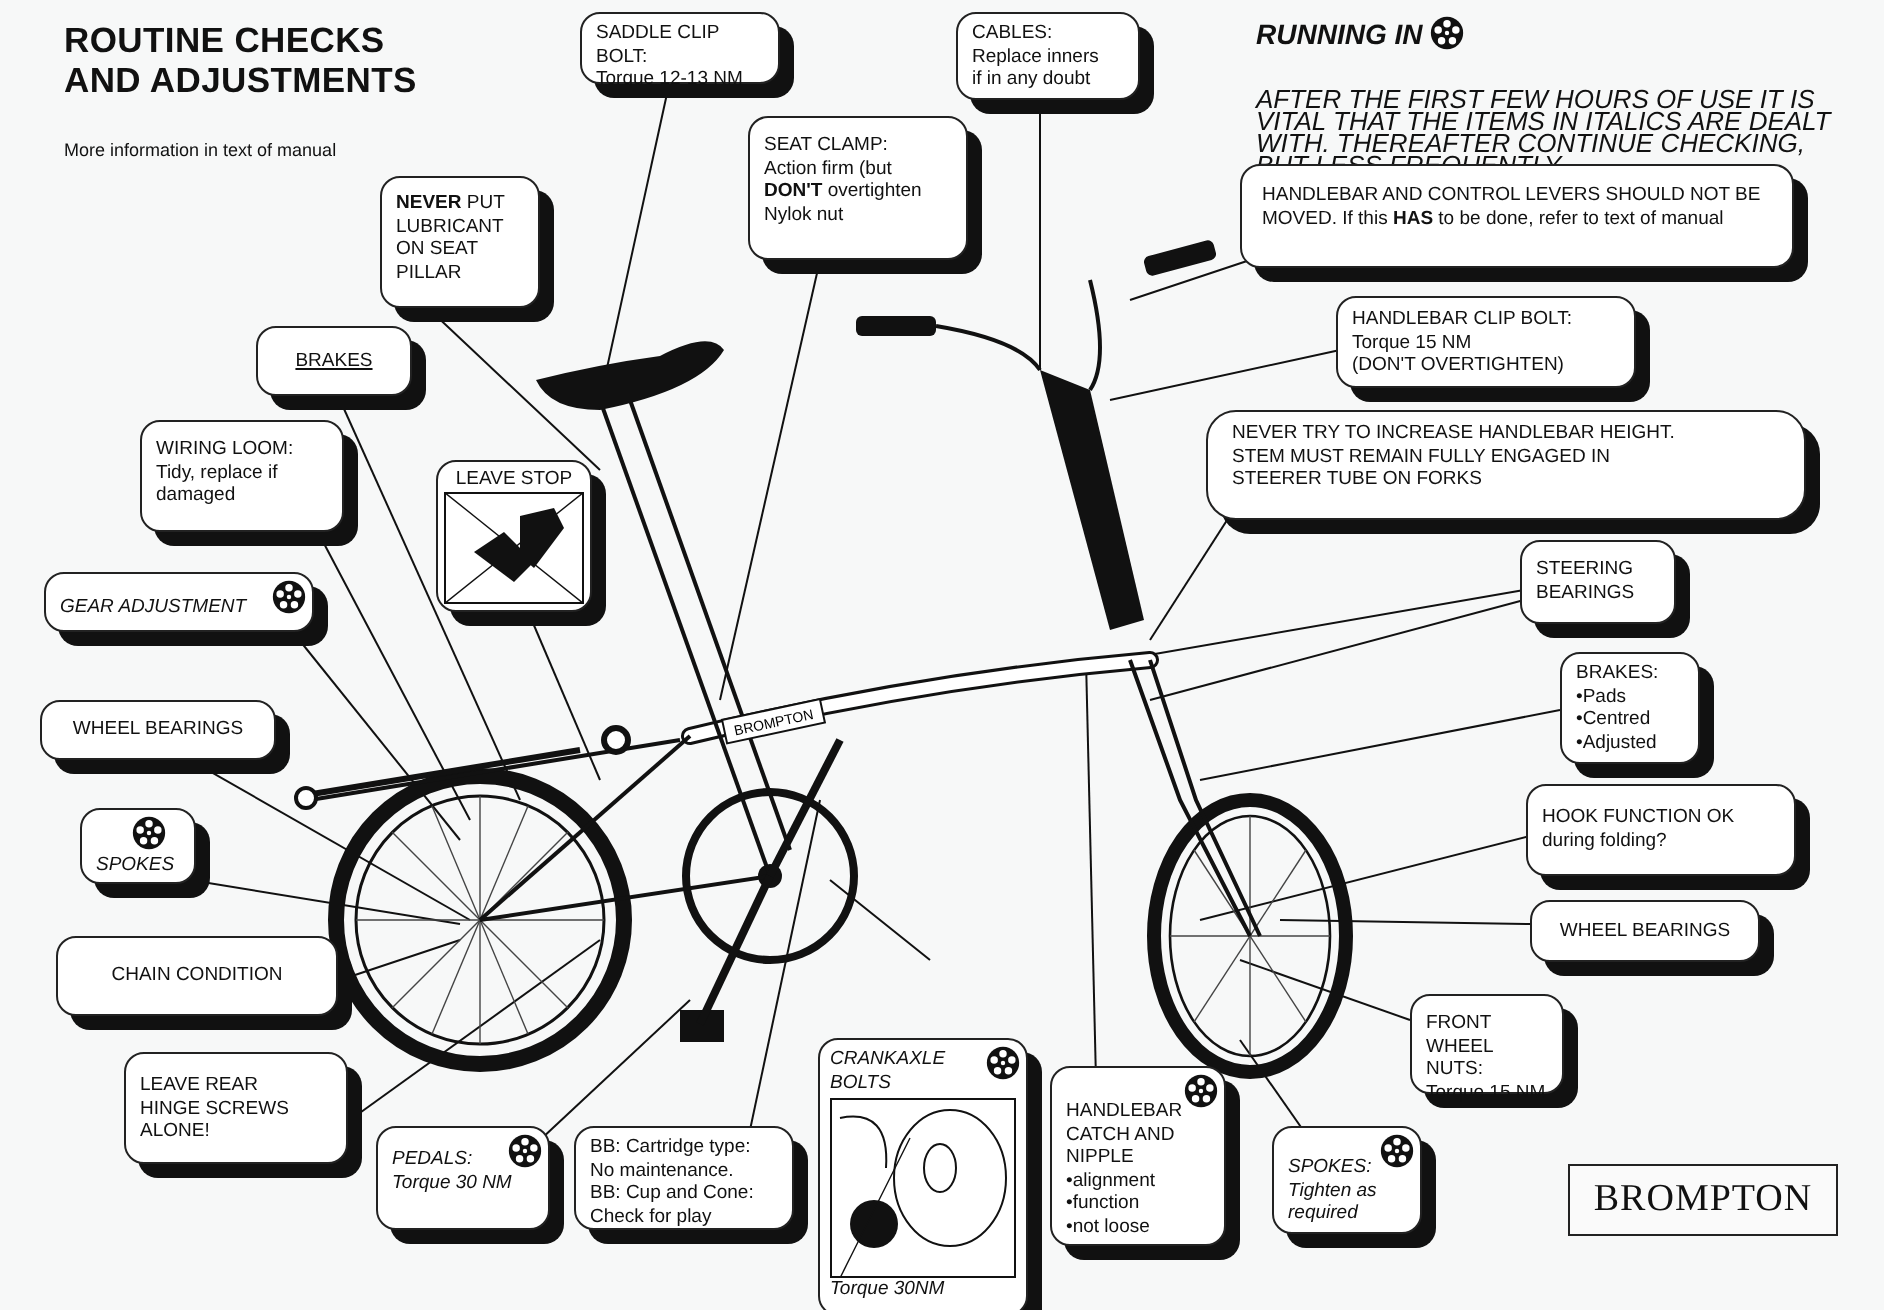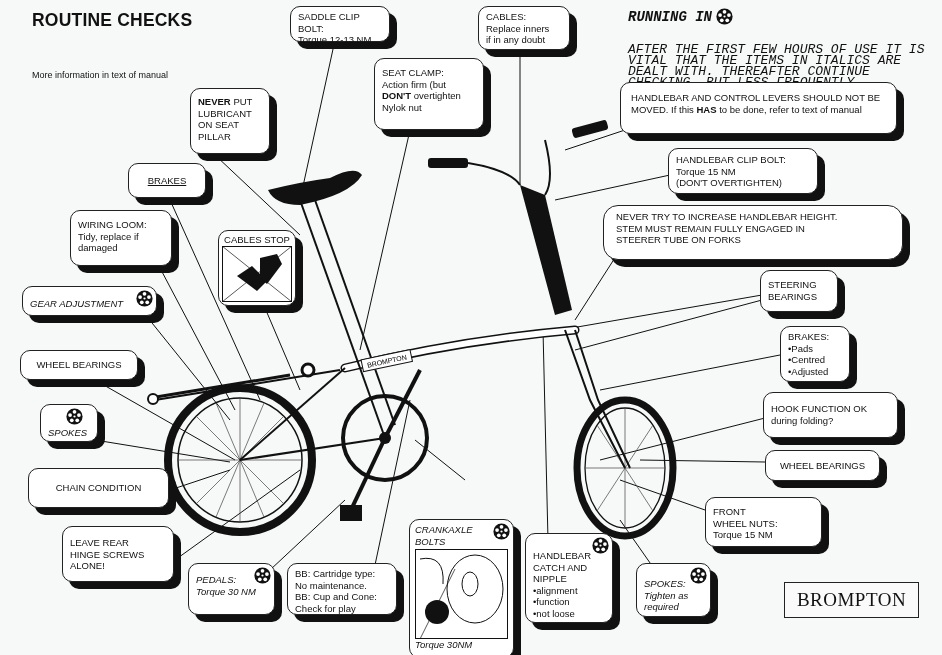--- a/index.html
+++ b/index.html
@@ -1,19 +1,19 @@
 <!DOCTYPE html>
 <html><head>
 <meta charset="utf-8">
 <style>
   html,body{margin:0;padding:0;background:#f7f8f8;}
   body{width:942px;height:655px;position:relative;overflow:hidden;font-family:"Liberation Sans",sans-serif;color:#111;}
   .title{position:absolute;left:32px;top:10px;font-weight:bold;font-size:17.5px;line-height:20px;letter-spacing:0.2px;}
   .subtitle{position:absolute;left:32px;top:70px;font-size:9px;}
-  .running{position:absolute;left:628px;top:8px;width:300px;font-family:Liberation Mono, monospace;}
+  .running{position:absolute;left:628px;top:8px;width:300px;}
   .running h2{margin:0;font-size:14px;font-style:italic;font-weight:bold;display:flex;align-items:center;gap:4px;}
   .running p{margin:19px 0 0 0;font-size:13px;font-style:italic;line-height:11px;text-transform:uppercase;}
   .box{position:absolute;background:#fff;border:1.3px solid #222;border-radius:10px;box-shadow:7px 7px 0 #111;font-size:9.5px;line-height:11.5px;padding:4px 7px;box-sizing:border-box;}
   .box .it{font-style:italic;}
   .box b{font-weight:bold;}
   .star{display:inline-block;width:17px;height:17px;}
   .box .star{position:absolute;right:3px;top:3px;}
   .brand{position:absolute;left:784px;top:582px;width:133px;height:34px;border:1.5px solid #222;font-family:"Liberation Serif",serif;font-size:19px;display:flex;align-items:center;justify-content:center;letter-spacing:0.5px;background:#fafafa;}
   svg.bike{position:absolute;left:0;top:0;}
   .center{display:flex;align-items:center;justify-content:center;}
@@ -124,20 +124,21 @@
   <line x1="385" y1="438" x2="350" y2="512" stroke="#111" stroke-width="4"></line>
   <line x1="385" y1="438" x2="420" y2="370" stroke="#111" stroke-width="4"></line>
 
   <path d="M150,398 L290,375" stroke="#111" stroke-width="3"></path>
   <circle cx="153" cy="399" r="5" fill="#fff" stroke="#111" stroke-width="2"></circle>
   <circle cx="308" cy="370" r="6" fill="#fff" stroke="#111" stroke-width="3"></circle>
 </svg>
 
 <div class="title">
   <div>ROUTINE CHECKS</div>
+  <div>AND ADJUSTMENTS</div>
 </div>
 <div class="subtitle">More information in text of manual</div>
 
 <div class="running">
   <h2>
       <span>RUNNING IN</span>
     <svg class="star">
         <use href="#star"></use>
       </svg>
     </h2>
@@ -173,21 +174,21 @@
   <span>BRAKES</span>
 </div>
 
 <div class="box" style="left:70px;top:210px;width:102px;height:56px;padding-top:8px;">
   <div>WIRING LOOM:</div>
     <div>Tidy, replace if</div>
     <div>damaged</div>
 </div>
 
 <div class="box" style="left:218px;top:230px;width:78px;height:76px;padding:3px;">
-  <div style="text-align:center;font-size:9.5px;">CABLES STOP</div>
+  <div style="text-align:center;font-size:9.5px;">LEAVE STOP</div>
   <svg width="70" height="56">
     <rect x="0.5" y="0.5" width="69" height="55" fill="none" stroke="#111"></rect>
     <line x1="0" y1="0" x2="70" y2="56" stroke="#111" stroke-width="0.7"></line>
     <line x1="0" y1="56" x2="70" y2="0" stroke="#111" stroke-width="0.7"></line>
     <path d="M15,30 L30,20 L45,35 L35,45 Z" fill="#111"></path>
     <path d="M38,12 L55,8 L60,18 L45,38 L38,32 Z" fill="#111"></path>
   </svg>
 </div>
 
 <div class="box" style="left:22px;top:286px;width:135px;height:30px;padding-top:11px;">
@@ -301,19 +302,19 @@
 
 <div class="box" style="left:763px;top:392px;width:135px;height:46px;padding-top:10px;">
   <div>HOOK FUNCTION OK</div>
     <div>during folding?</div>
 </div>
 
 <div class="box center" style="left:765px;top:450px;width:115px;height:31px;">
   <span>WHEEL BEARINGS</span>
 </div>
 
-<div class="box" style="left:705px;top:497px;width:117px;height:50px;padding-top:8px;">
+<div class="box" style="left:705px;top:497px;width:77px;height:50px;padding-top:8px;">
   <div>FRONT</div>
     <div>WHEEL NUTS:</div>
     <div>Torque 15 NM</div>
 </div>
 
 <div class="brand">BROMPTON</div>
 
 </body></html>

